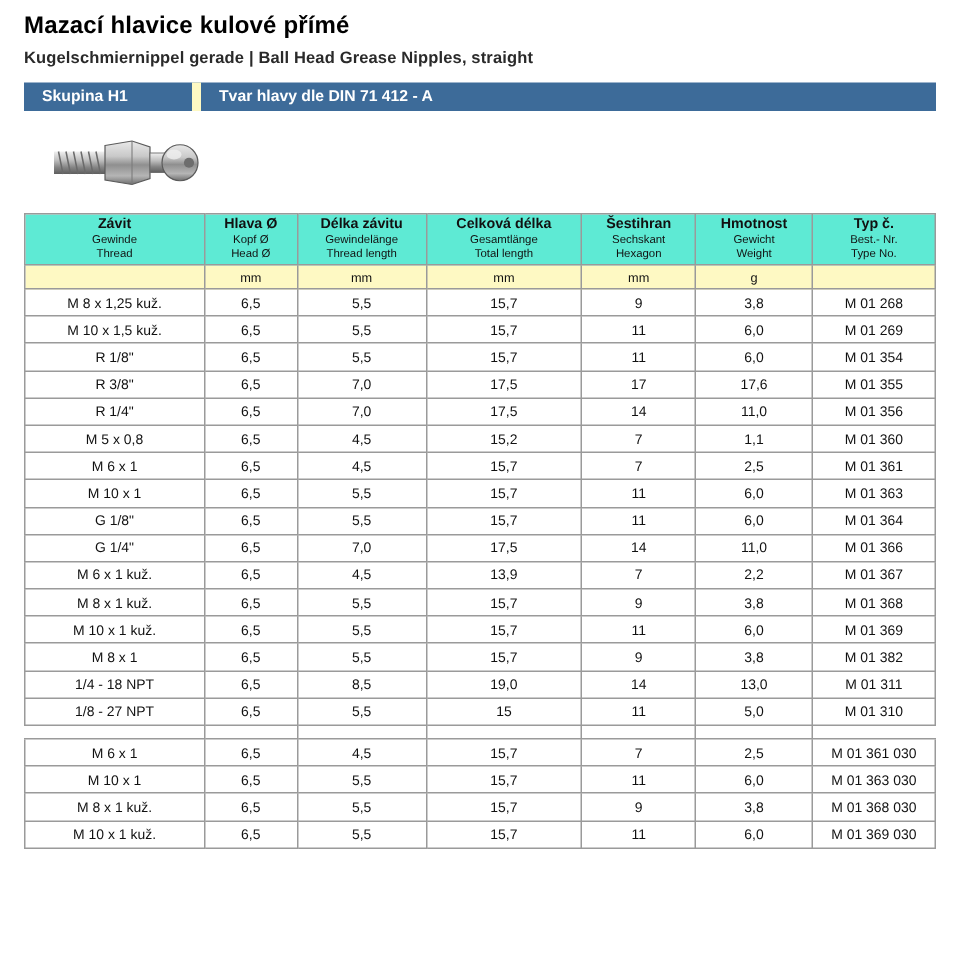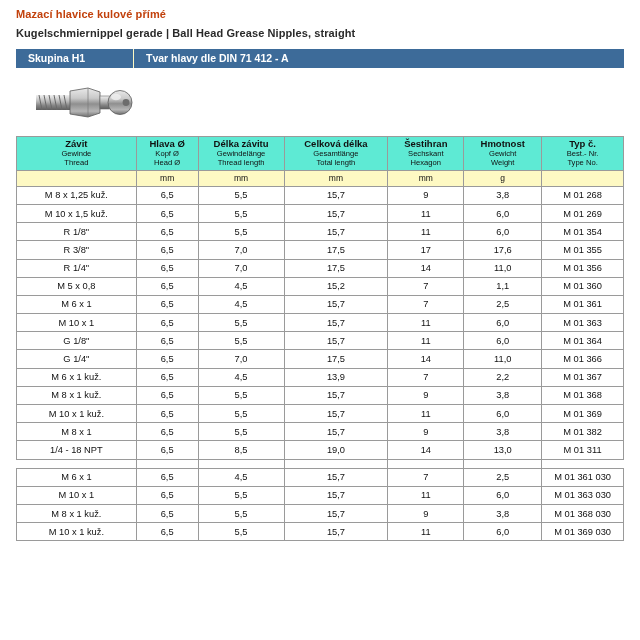--- a/index.html
+++ b/index.html
@@ -15,23 +15,23 @@
     position: relative;
     background: #ffffff;
     overflow: hidden;
   }
 
   
   .title-block {
     padding: 8px 16px 0 16px;
   }
   .title-cz {
-    font-size: 11px;
+    font-size: 16px;
     font-weight: bold;
-    color: #c2410c;
+    color: #000000;
     letter-spacing: 0.1px;
     line-height: 1.25;
   }
   .title-de {
     font-size: 11px;
     font-weight: bold;
     color: #2a2a2a;
     margin-top: 5px;
     letter-spacing: 0.1px;
   }
@@ -43,21 +43,21 @@
     background: #3d6b99;
     color: #ffffff;
     font-size: 10.5px;
     font-weight: bold;
     height: 19px;
     align-items: center;
   }
   .blue-bar .cell-a {
     width: 118px;
     padding-left: 12px;
-    border-right: 1px solid #fef9c3;
+    border-right: 6px solid #fef9c3;
     line-height: 19px;
     height: 19px;
   }
   .blue-bar .cell-b {
     flex: 1;
     padding-left: 12px;
     line-height: 19px;
     height: 19px;
   }
 
@@ -375,20 +375,29 @@
         </tr>
         <tr>
           <td class="thread">1/4 - 18 NPT</td>
           <td>6,5</td>
           <td>8,5</td>
           <td>19,0</td>
           <td>14</td>
           <td>13,0</td>
           <td>M 01 311</td>
         </tr>
+        <tr>
+          <td class="thread">1/8 - 27 NPT</td>
+          <td>6,5</td>
+          <td>5,5</td>
+          <td>15</td>
+          <td>11</td>
+          <td>5,0</td>
+          <td>M 01 310</td>
+        </tr>
         <tr class="gap-row">
           <td class="edge-l"></td>
           <td></td>
           <td></td>
           <td></td>
           <td></td>
           <td></td>
           <td class="edge-r"></td>
         </tr>
         <tr>

